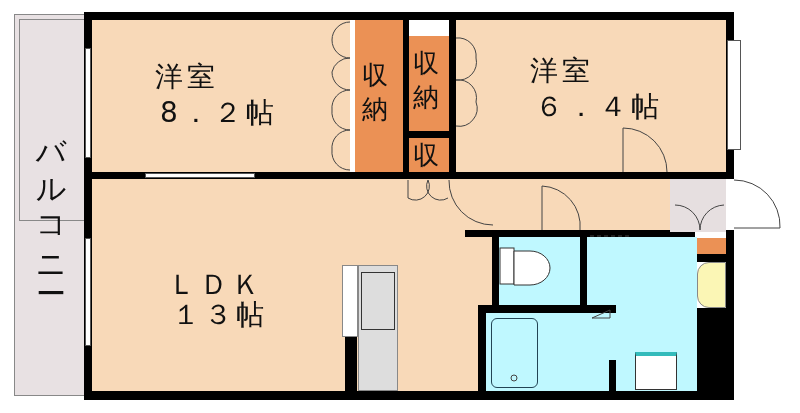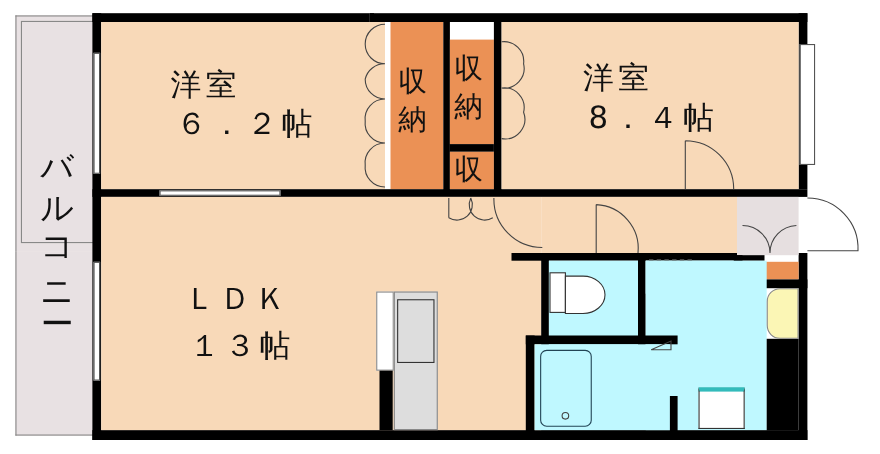--- a/index.html
+++ b/index.html
@@ -29,41 +29,41 @@
 <div class="abs wall" style="left:84px;top:12px;width:252px;height:8px;"></div>
 <div class="abs wall" style="left:336px;top:12px;width:4px;height:8px;"></div>
 <div class="abs wall" style="left:336px;top:12px;width:398px;height:8px;"></div>
 <div class="abs wall" style="left:84px;top:12px;width:8px;height:388px;"></div>
 <div class="abs wall" style="left:84px;top:391px;width:650px;height:9px;"></div>
 <div class="abs wall" style="left:726px;top:12px;width:8px;height:160px;"></div>
 <div class="abs wall" style="left:726px;top:230px;width:8px;height:170px;"></div>
 
 <div class="abs room" style="left:92px;top:20px;width:258px;height:152px;"></div>
 <div class="abs label" style="left:155px;top:60px;">洋室</div>
-<div class="abs label" style="left:160px;top:96px;">６．２帖</div>
+<div class="abs label" style="left:160px;top:96px;">8．２帖</div>
 
 <div class="abs storage" style="left:355px;top:20px;width:48px;height:152px;"></div>
 <div class="abs slabel" style="left:362px;top:58px;width:30px;line-height:34px;">収納</div>
 <div class="abs wall" style="left:403px;top:20px;width:6px;height:158px;"></div>
 
 <div class="abs storage" style="left:409px;top:36px;width:40px;height:95px;"></div>
 <div class="abs slabel" style="left:413px;top:46px;width:30px;line-height:34px;">収納</div>
 <div class="abs wall" style="left:409px;top:131px;width:40px;height:7px;"></div>
 <div class="abs storage" style="left:409px;top:138px;width:40px;height:34px;"></div>
 <div class="abs slabel" style="left:413px;top:139px;">収</div>
 <div class="abs wall" style="left:449px;top:20px;width:7px;height:158px;"></div>
 
 <div class="abs room" style="left:456px;top:20px;width:270px;height:152px;"></div>
 <div class="abs label" style="left:530px;top:54px;">洋室</div>
-<div class="abs label" style="left:535px;top:90px;">8．４帖</div>
+<div class="abs label" style="left:535px;top:90px;">６．４帖</div>
 
 <div class="abs wall" style="left:84px;top:172px;width:650px;height:7px;"></div>
 
 <div class="abs room" style="left:92px;top:179px;width:400px;height:212px;"></div>
-<div class="abs label" style="left:168px;top:256px;font-family:Liberation Serif, serif;">ＬＤＫ</div>
+<div class="abs label" style="left:168px;top:268px;">ＬＤＫ</div>
 <div class="abs label" style="left:172px;top:298px;">１３帖</div>
 
 <div class="abs room" style="left:492px;top:179px;width:178px;height:56px;"></div>
 <div class="abs wall" style="left:465px;top:230px;width:230px;height:7px;"></div>
 
 <div class="abs entry" style="left:670px;top:179px;width:56px;height:53px;"></div>
 <div class="abs storage" style="left:675px;top:238px;width:51px;height:16px;"></div>
 <div class="abs wall" style="left:667px;top:232px;width:8px;height:30px;"></div>
 <div class="abs wall" style="left:667px;top:254px;width:67px;height:8px;"></div>
 

